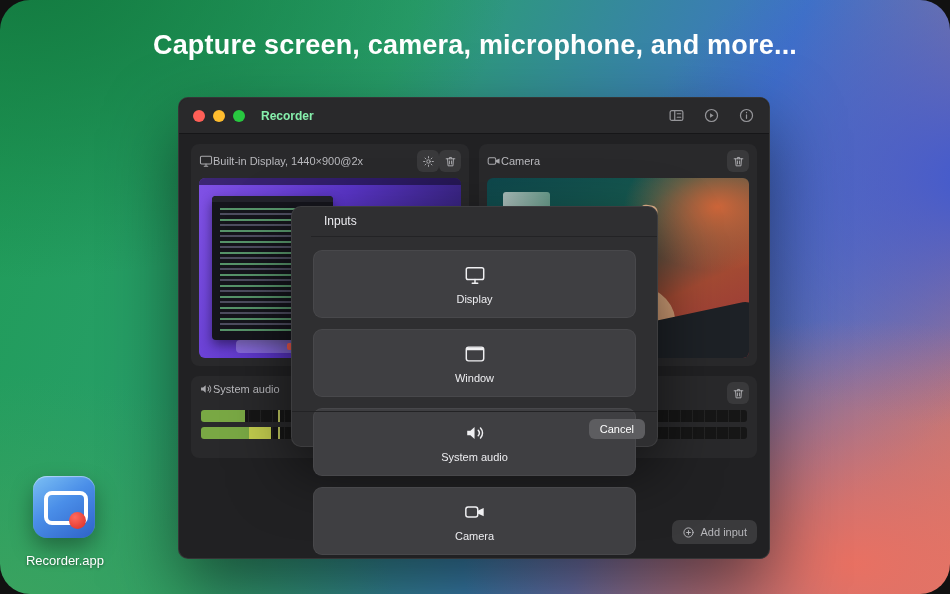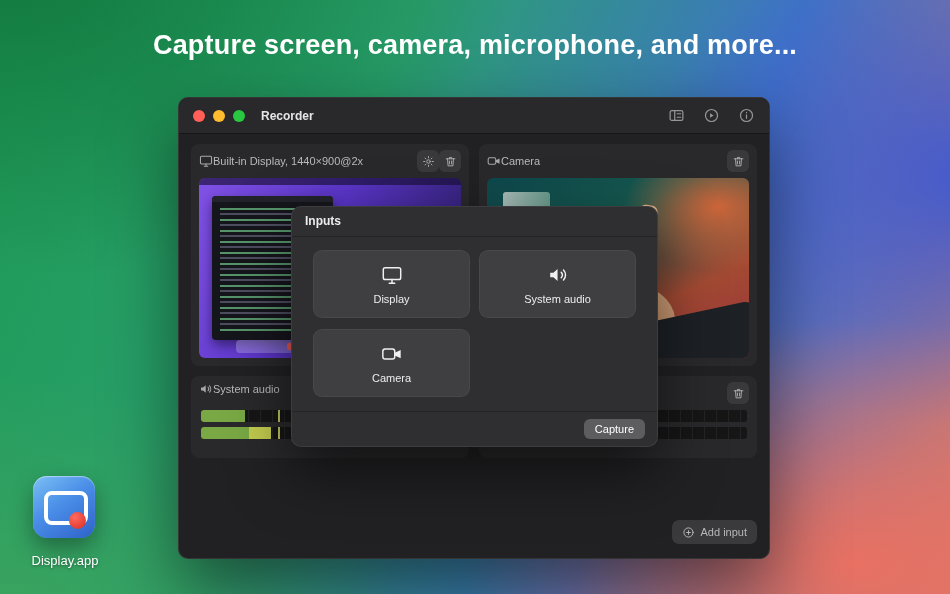--- a/index.html
+++ b/index.html
@@ -5,35 +5,36 @@
   html,body{margin:0;padding:0;background:#111;}
   .stage{position:relative;width:950px;height:594px;overflow:hidden;
     font-family:"Liberation Sans",sans-serif;
     background:
       radial-gradient(75% 75% at 90% 95%, rgba(236,112,96,.95) 0%, rgba(236,112,96,0) 55%),
       radial-gradient(60% 70% at 103% 30%, rgba(61,88,210,.95) 0%, rgba(61,88,210,0) 60%),
       radial-gradient(55% 60% at 70% 55%, rgba(74,110,212,.70) 0%, rgba(74,110,212,0) 60%),
       radial-gradient(70% 70% at 0% 105%, rgba(62,164,94,.90) 0%, rgba(62,164,94,0) 60%),
       radial-gradient(80% 80% at 2% -5%, #137a40 0%, rgba(19,122,64,0) 65%),
       linear-gradient(112deg,#1f9b56 0%,#2aa06e 35%,#3f74c6 68%,#cf7b70 100%);
+    border-radius: 30px;
   }
   svg{display:block;}
   .headline{position:absolute;top:30px;left:0;right:0;text-align:center;color:#fff;
     font-size:27px;font-weight:600;letter-spacing:.2px;}
 
   
   .win{position:absolute;left:178px;top:97px;width:590px;height:460px;background:#212123;
     border-radius:10px;border:1px solid rgba(255,255,255,.09);
     box-shadow:0 30px 70px rgba(0,0,0,.5);}
   .titlebar{position:absolute;left:0;top:0;right:0;height:36px;background:#29292b;
     border-radius:10px 10px 0 0;border-bottom:1px solid #161618;display:flex;align-items:center;padding:0 14px;box-sizing:border-box;}
   .lights{display:flex;gap:8px;}
   .light{width:12px;height:12px;border-radius:50%;}
   .light.red{background:#ff5f57;} .light.yellow{background:#febc2e;} .light.green{background:#28c840;}
-  .win-title{margin-left:16px;font-size:12px;font-weight:bold;color:#e5e5e5;}
+  .win-title{margin-left:16px;font-size:12px;font-weight:bold;color:#86efac;}
   .toolbar{margin-left:auto;display:flex;gap:17px;color:#96969a;}
   .tb-btn{width:18px;height:18px;display:flex;align-items:center;justify-content:center;}
 
   .panel{position:absolute;background:#29292b;border-radius:8px;}
   .p-display{left:12px;top:46px;width:278px;height:222px;}
   .p-camera{left:300px;top:46px;width:278px;height:222px;}
   .p-audio{left:12px;top:278px;width:278px;height:82px;}
   .p-mic{left:300px;top:278px;width:278px;height:82px;}
   .p-head{display:flex;align-items:center;gap:0;padding:6px 8px;color:#b9b9bd;font-size:11px;}
   .p-head .spacer{flex:1;}
@@ -90,23 +91,23 @@
   .timer{position:absolute;left:18px;bottom:13px;display:flex;align-items:center;gap:7px;height:26px;
     padding:0 10px;background:#2c2c2e;border:1px solid #3a3a3c;border-radius:8px;color:#c5c5c9;
     font-family:"DejaVu Sans Mono",monospace;font-size:12px;box-sizing:border-box;}
   .footer-actions{position:absolute;right:12px;bottom:14px;display:flex;gap:24px;}
   .chip-btn{display:flex;align-items:center;gap:6px;height:24px;padding:0 10px;background:#3a3a3c;
     border-radius:7px;color:#b7b7bb;font-size:11px;}
 
   
   .dialog{position:absolute;left:291px;top:206px;width:367px;height:241px;background:#2f2f31;
     border:1px solid rgba(255,255,255,.07);border-radius:10px;box-shadow:0 24px 60px rgba(0,0,0,.55);z-index:5;box-sizing:border-box;}
-  .dialog-title{height:29px;line-height:29px;padding:0 13px;font-size:12px;font-weight:bold;color:#ececf0;
-    border-bottom:1px solid #232325;}
-  .dialog-grid{display:grid;grid-template-columns:repeat(2,1fr);gap:11px 9px;padding:13px 21px 0;}
+  .dialog-title{height:29px;line-height:29px;padding:0 13px;font-size:12px;font-weight:normal;color:#ececf0;
+    border-bottom:1px solid #232325;margin-left:19px;}
+  .dialog-grid{display:grid;grid-template-columns:repeat(1,1fr);gap:11px 9px;padding:13px 21px 0;}
   .input-btn{height:66px;background:#3f3f42;border:1px solid rgba(255,255,255,.05);border-radius:9px;
     display:flex;flex-direction:column;align-items:center;justify-content:center;gap:7px;color:#ededf0;font-size:11px;}
   .input-btn svg{color:#f0f0f2;}
   .dialog-footer{position:absolute;left:0;right:0;bottom:0;height:34px;border-top:1px solid #232325;
     display:flex;align-items:center;justify-content:flex-end;padding:0 12px;}
   .cancel-btn{background:#5d5d60;color:#fff;font-size:11px;padding:4px 11px;border-radius:6px;}
 
   
   .appicon{position:absolute;left:33px;top:476px;width:62px;height:62px;border-radius:14px;
     background:linear-gradient(145deg,#7cc0f4 0%,#4a8ee8 45%,#2e62c8 100%);
@@ -273,20 +274,27 @@
     <div class="dialog-grid">
 
       <div class="input-btn">
         <svg width="22" height="22" viewBox="0 0 24 24" fill="none" stroke="currentColor" stroke-width="1.6" stroke-linecap="round" stroke-linejoin="round">
             <rect x="2.5" y="4" width="19" height="13" rx="2"></rect>
             <path d="M9 21h6M12 17v4"></path>
           </svg>
         <span>Display</span>
       </div>
 
+      <div class="input-btn">
+        <svg width="22" height="22" viewBox="0 0 24 24" fill="none" stroke="currentColor" stroke-width="1.6" stroke-linecap="round" stroke-linejoin="round">
+            <rect x="2.5" y="4.5" width="19" height="15" rx="2.5"></rect>
+            <path d="M4.3 4.8h15.4a1.8 1.8 0 0 1 1.8 1.8V8h-19V6.6a1.8 1.8 0 0 1 1.8-1.8z" fill="currentColor" stroke="none"></path>
+          </svg>
+        <span>Window</span>
+      </div>
 
       <div class="input-btn">
         <svg width="22" height="22" viewBox="0 0 24 24" fill="none" stroke="currentColor" stroke-width="1.6" stroke-linecap="round" stroke-linejoin="round">
             <path d="M3.5 9.5v5h3.5l4.5 4v-13l-4.5 4z" fill="currentColor" stroke="none"></path>
             <path d="M15.5 9a4.5 4.5 0 0 1 0 6M18 6.5a8 8 0 0 1 0 11"></path>
           </svg>
         <span>System audio</span>
       </div>
 
 
@@ -294,23 +302,23 @@
         <svg width="22" height="22" viewBox="0 0 24 24" fill="none" stroke="currentColor" stroke-width="1.6" stroke-linecap="round" stroke-linejoin="round">
             <rect x="2" y="6.5" width="13" height="11" rx="2.5"></rect>
             <path d="M15 10.5l6.5-3v9l-6.5-3z" fill="currentColor" stroke="none"></path>
           </svg>
         <span>Camera</span>
       </div>
 
 
     </div>
     <div class="dialog-footer">
-      <span class="cancel-btn">Capture</span>
+      <span class="cancel-btn">Cancel</span>
     </div>
   </div>
 
   <div class="appicon">
     <span class="disp"></span>
     <span class="dot"></span>
   </div>
-  <div class="app-label">Display.app</div>
+  <div class="app-label">Recorder.app</div>
 
 </div>
 
 </body></html>

